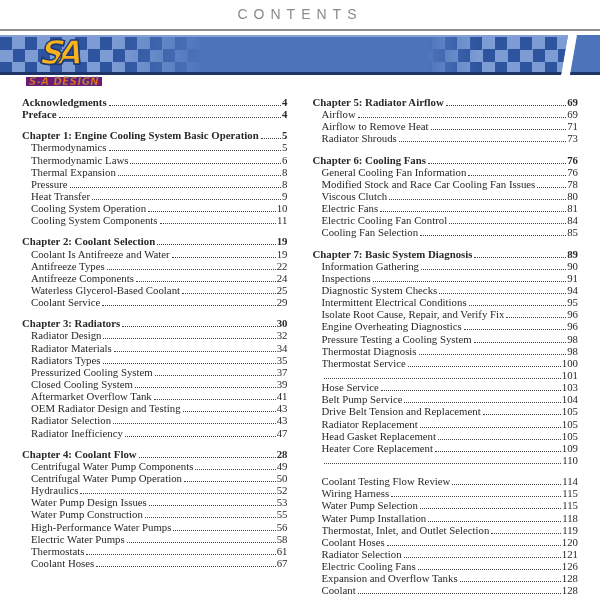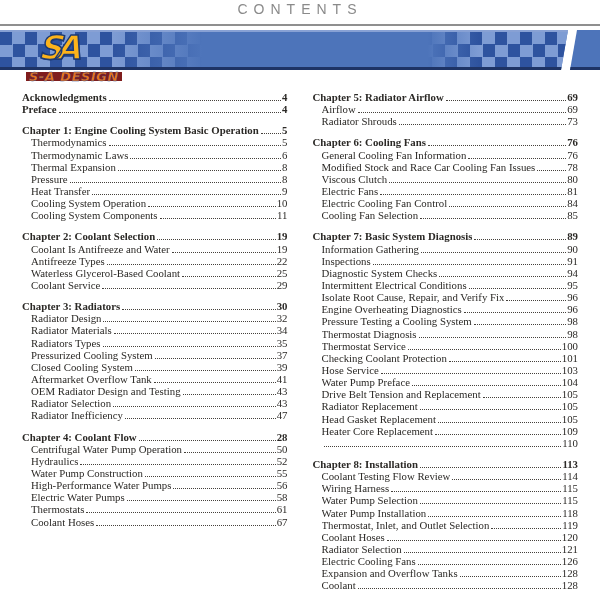--- a/index.html
+++ b/index.html
@@ -20,20 +20,21 @@
   .page{
     position:relative;
     width:600px;height:610px;
     background:#ffffff;
     overflow:hidden;
     font-family:"Liberation Serif",serif;
     color:var(--text_ink);
   }
   
   .contents-header{
+    padding-top:5px;
     text-align:center;
   }
   .contents-header .title{
     font-family:"Liberation Sans",sans-serif;
     font-size:14px;
     letter-spacing:6px;
     color:var(--title_gray);
     font-weight:400;
   }
   .header-rule{
@@ -81,25 +82,25 @@
     font-size:33px;line-height:33px;
     letter-spacing:-7px;
     color:var(--logo_yellow);
     -webkit-text-stroke:1.5px var(--logo_outline);
     transform:skewX(-6deg);
     text-shadow:1px 1px 0 var(--logo_outline);
   }
   .logo-name{
     display:inline-block;
     margin-top:8px;
-    background:#7f1d1d;
+    background:#701a75;
     padding:0 3px;
     font-family:"DejaVu Sans",sans-serif;
     font-style:italic;font-weight:700;
-    font-size:13px;line-height:9px;
+    font-size:10px;line-height:9px;
     letter-spacing:.5px;
     color:var(--logo_orange);
     -webkit-text-stroke:.3px #2a4a94;
     white-space:nowrap;
   }
   
   .toc{
     display:flex;
     gap:25px;
     padding:0 22px;
@@ -219,20 +220,25 @@
             <span class="lbl">Coolant Is Antifreeze and Water</span>
             <span class="leader"></span>
             <span class="pg">19</span>
           </div>
           <div class="toc-row item">
             <span class="lbl">Antifreeze Types</span>
             <span class="leader"></span>
             <span class="pg">22</span>
           </div>
           <div class="toc-row item">
+            <span class="lbl">Antifreeze Components</span>
+            <span class="leader"></span>
+            <span class="pg">24</span>
+          </div>
+          <div class="toc-row item">
             <span class="lbl">Waterless Glycerol-Based Coolant</span>
             <span class="leader"></span>
             <span class="pg">25</span>
           </div>
           <div class="toc-row item">
             <span class="lbl">Coolant Service</span>
             <span class="leader"></span>
             <span class="pg">29</span>
           </div>
         </div>
@@ -288,28 +294,38 @@
             <span class="pg">47</span>
           </div>
         </div>
         <div class="toc-section">
           <div class="toc-row heading">
             <span class="lbl">Chapter 4: Coolant Flow</span>
             <span class="leader"></span>
             <span class="pg">28</span>
           </div>
           <div class="toc-row item">
+            <span class="lbl">Centrifugal Water Pump Components</span>
+            <span class="leader"></span>
+            <span class="pg">49</span>
+          </div>
+          <div class="toc-row item">
             <span class="lbl">Centrifugal Water Pump Operation</span>
             <span class="leader"></span>
             <span class="pg">50</span>
           </div>
           <div class="toc-row item">
             <span class="lbl">Hydraulics</span>
             <span class="leader"></span>
             <span class="pg">52</span>
+          </div>
+          <div class="toc-row item">
+            <span class="lbl">Water Pump Design Issues</span>
+            <span class="leader"></span>
+            <span class="pg">53</span>
           </div>
           <div class="toc-row item">
             <span class="lbl">Water Pump Construction</span>
             <span class="leader"></span>
             <span class="pg">55</span>
           </div>
           <div class="toc-row item">
             <span class="lbl">High-Performance Water Pumps</span>
             <span class="leader"></span>
             <span class="pg">56</span>
@@ -337,20 +353,25 @@
             <span class="lbl">Chapter 5: Radiator Airflow</span>
             <span class="leader"></span>
             <span class="pg">69</span>
           </div>
           <div class="toc-row item">
             <span class="lbl">Airflow</span>
             <span class="leader"></span>
             <span class="pg">69</span>
           </div>
           <div class="toc-row item">
+            <span class="lbl">Airflow to Remove Heat</span>
+            <span class="leader"></span>
+            <span class="pg">71</span>
+          </div>
+          <div class="toc-row item">
             <span class="lbl">Radiator Shrouds</span>
             <span class="leader"></span>
             <span class="pg">73</span>
           </div>
         </div>
         <div class="toc-section">
           <div class="toc-row heading">
             <span class="lbl">Chapter 6: Cooling Fans</span>
             <span class="leader"></span>
             <span class="pg">76</span>
@@ -431,31 +452,30 @@
             <span class="lbl">Thermostat Diagnosis</span>
             <span class="leader"></span>
             <span class="pg">98</span>
           </div>
           <div class="toc-row item">
             <span class="lbl">Thermostat Service</span>
             <span class="leader"></span>
             <span class="pg">100</span>
           </div>
           <div class="toc-row item">
-            <span class="lbl">Checking Coolant Protection</span>
             <span class="leader"></span>
             <span class="pg">101</span>
           </div>
           <div class="toc-row item">
             <span class="lbl">Hose Service</span>
             <span class="leader"></span>
             <span class="pg">103</span>
           </div>
           <div class="toc-row item">
-            <span class="lbl">Water Pump Preface</span>
+            <span class="lbl">Belt Pump Service</span>
             <span class="leader"></span>
             <span class="pg">104</span>
           </div>
           <div class="toc-row item">
             <span class="lbl">Drive Belt Tension and Replacement</span>
             <span class="leader"></span>
             <span class="pg">105</span>
           </div>
           <div class="toc-row item">
             <span class="lbl">Radiator Replacement</span>
@@ -471,25 +491,20 @@
             <span class="lbl">Heater Core Replacement</span>
             <span class="leader"></span>
             <span class="pg">109</span>
           </div>
           <div class="toc-row item">
             <span class="leader"></span>
             <span class="pg">110</span>
           </div>
         </div>
         <div class="toc-section">
-          <div class="toc-row heading">
-            <span class="lbl">Chapter 8: Installation</span>
-            <span class="leader"></span>
-            <span class="pg">113</span>
-          </div>
           <div class="toc-row item">
             <span class="lbl">Coolant Testing Flow Review</span>
             <span class="leader"></span>
             <span class="pg">114</span>
           </div>
           <div class="toc-row item">
             <span class="lbl">Wiring Harness</span>
             <span class="leader"></span>
             <span class="pg">115</span>
           </div>

